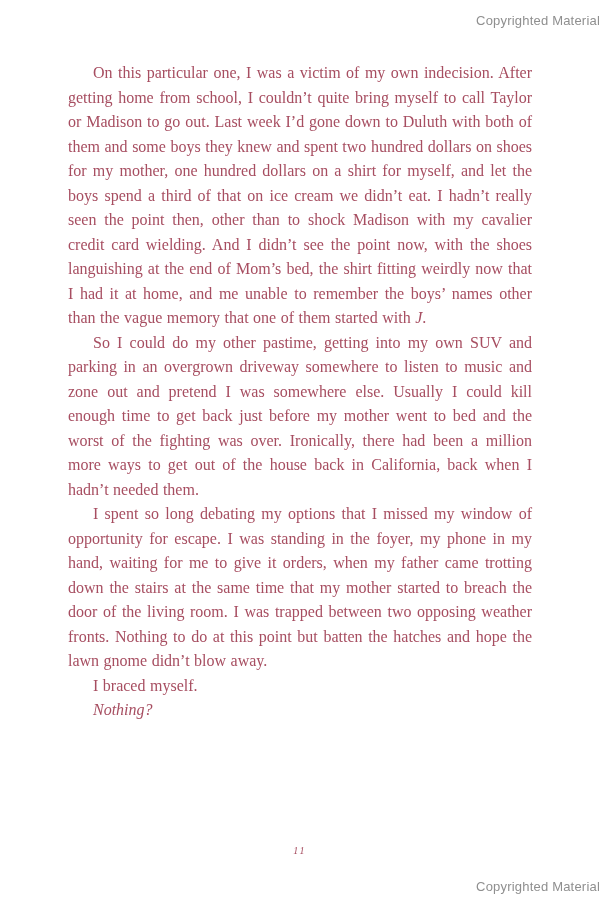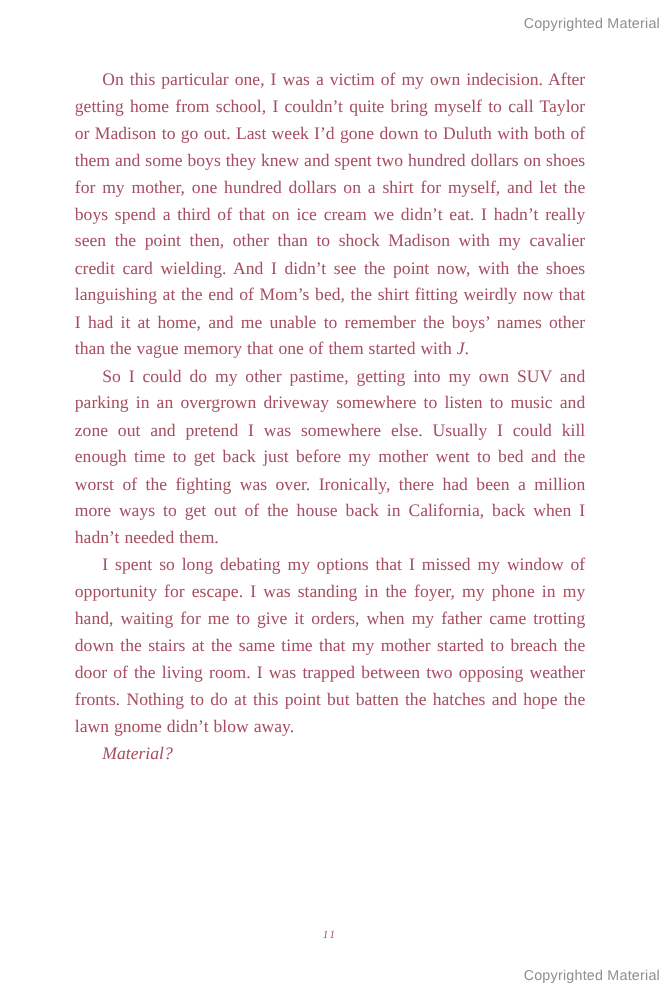--- a/index.html
+++ b/index.html
@@ -60,20 +60,21 @@
 <body>
 
 <div class="page" style="--text-color: #a74e61; --notice-color: #8f8f8f; --bg-color: #ffffff;">
   <div class="notice top">Copyrighted Material</div>
 
   <div class="body-text">
     <div>
         <div class="para">On this particular one, I was a victim of my own indecision. After getting home from school, I couldn’t quite bring myself to call Taylor or Madison to go out. Last week I’d gone down to Duluth with both of them and some boys they knew and spent two hundred dollars on shoes for my mother, one hundred dollars on a shirt for myself, and let the boys spend a third of that on ice cream we didn’t eat. I hadn’t really seen the point then, other than to shock Madison with my cavalier credit card wielding. And I didn’t see the point now, with the shoes languishing at the end of Mom’s bed, the shirt fitting weirdly now that I had it at home, and me unable to remember the boys’ names other than the vague memory that one of them started with <i>J</i>.</div>
         <div class="para">So I could do my other pastime, getting into my own SUV and parking in an overgrown driveway somewhere to listen to music and zone out and pretend I was somewhere else. Usually I could kill enough time to get back just before my mother went to bed and the worst of the fighting was over. Ironically, there had been a million more ways to get out of the house back in California, back when I hadn’t needed them.</div>
         <div class="para">I spent so long debating my options that I missed my window of opportunity for escape. I was standing in the foyer, my phone in my hand, waiting for me to give it orders, when my father came trotting down the stairs at the same time that my mother started to breach the door of the living room. I was trapped between two opposing weather fronts. Nothing to do at this point but batten the hatches and hope the lawn gnome didn’t blow away.</div>
-        <div class="para"><i>Material?</i></div>
+        <div class="para">I braced myself.</div>
+        <div class="para"><i>Nothing?</i></div>
       </div>
   </div>
 
   <div class="page-number">11</div>
 
   <div class="notice bottom">Copyrighted Material</div>
 </div>
 
 </body></html>

